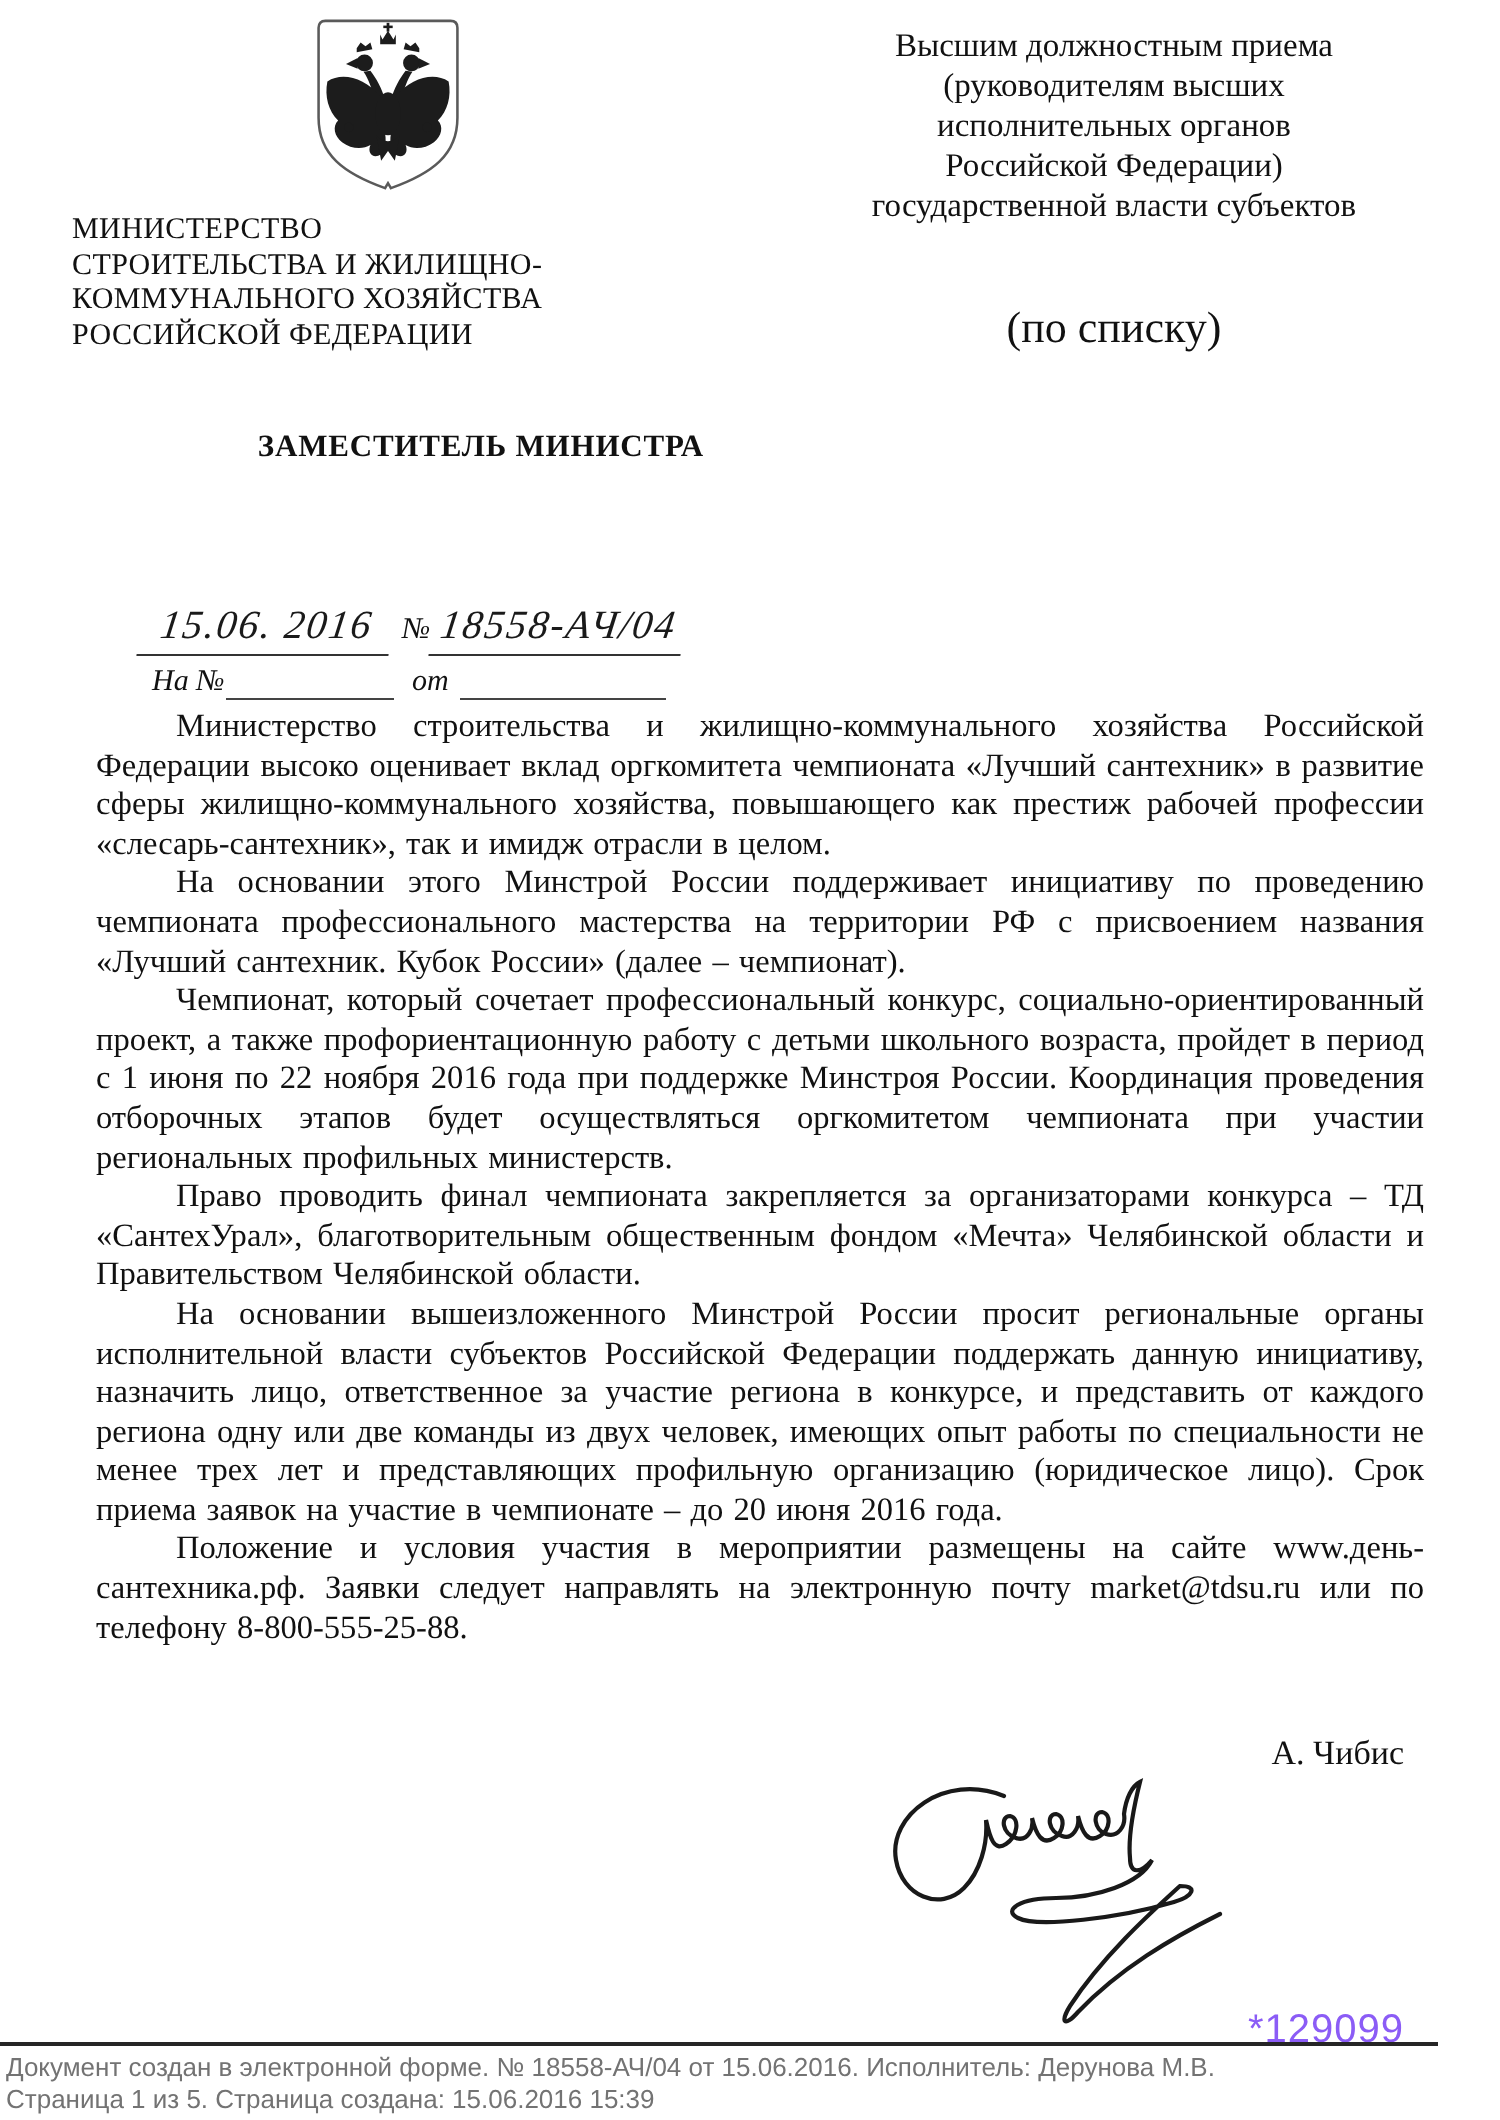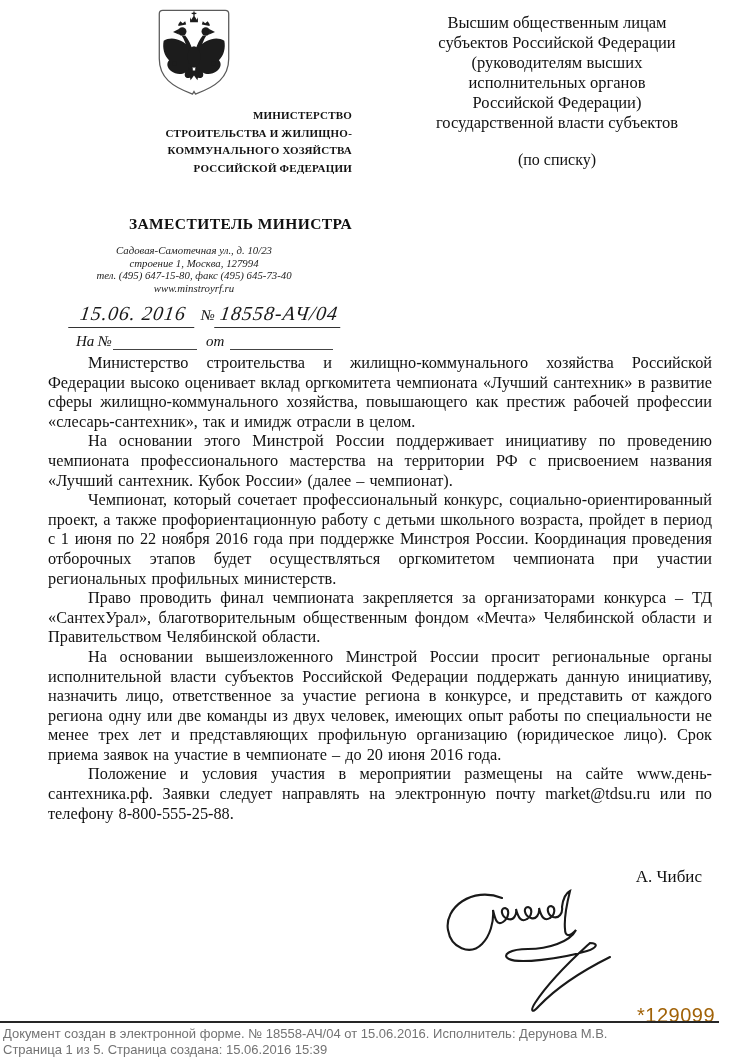--- a/index.html
+++ b/index.html
@@ -6,22 +6,22 @@
   body{
     width:750px;height:1060px;background:#ffffff;
     font-family:"Liberation Serif", serif;color:#111;
     position:relative;overflow:hidden;
   }
   .page{position:absolute;left:0;top:0;width:750px;height:1060px;background:#fff;}
 
   
   .emblem{position:absolute;left:155px;top:8px;width:78px;height:88px;}
   .ministry{
-    position:absolute;left:36px;top:107px;width:316px;text-align:right;
-    font-weight:bold;font-size:11px;line-height:17.6px;letter-spacing:.2px;
+    position:absolute;left:36px;top:107px;width:316px;text-align:left;
+    font-weight:normal;font-size:15px;line-height:17.6px;letter-spacing:.2px;
   }
   .short-name{
     position:absolute;left:36px;top:190px;width:316px;text-align:center;
     font-weight:bold;font-size:12.5px;
   }
   .position-title{
     position:absolute;left:36px;top:215px;width:316px;text-align:right;
     font-weight:bold;font-size:15.5px;letter-spacing:.4px;
   }
   .address{
@@ -49,41 +49,41 @@
   .reply-from{position:absolute;left:206px;top:333px;font-style:italic;font-size:15px;}
   .blank2{left:230px;top:334px;width:103px;}
 
   
   .addressee{
     position:absolute;left:392px;top:13px;width:330px;text-align:center;
     font-size:16.5px;line-height:20px;
   }
   .list-note{
     position:absolute;left:392px;top:151px;width:330px;text-align:center;
-    font-size:16px;
+    font-size:22px;
   }
 
   
   .body-text{
     position:absolute;left:48px;top:353px;width:664px;
     font-size:16.3px;line-height:19.6px;text-align:justify;
   }
   .body-text p{margin:0;text-indent:40px;word-spacing:1px;}
 
   
   .signer{
     position:absolute;left:610px;top:867px;width:92px;text-align:right;
     font-size:17px;white-space:nowrap;
   }
   .signature{position:absolute;left:438px;top:886px;width:185px;height:132px;}
 
   
   .stamp{
-    position:absolute;left:637px;top:1004px;width:100px;
-    font-family:"Liberation Sans", sans-serif;font-size:20px;color:#a16207;
+    position:absolute;left:624px;top:1004px;width:100px;
+    font-family:"Liberation Sans", sans-serif;font-size:20px;color:#8b5cf6;
     letter-spacing:.5px;
   }
   .divider{position:absolute;left:0;top:1021px;width:719px;height:2px;background:#262626;}
   .footer{
     position:absolute;left:3px;top:1026px;width:740px;
     font-family:"Liberation Sans", sans-serif;font-size:13px;line-height:16px;color:#737373;
   }
 </style>
 </head>
 <body>
@@ -111,39 +111,32 @@
   </svg>
 
   <div class="ministry">
     <div>МИНИСТЕРСТВО</div>
     <div>СТРОИТЕЛЬСТВА И ЖИЛИЩНО-</div>
     <div>КОММУНАЛЬНОГО ХОЗЯЙСТВА</div>
     <div>РОССИЙСКОЙ ФЕДЕРАЦИИ</div>
   </div>
   <div class="position-title">ЗАМЕСТИТЕЛЬ МИНИСТРА</div>
 
-  <div class="address">
-    <div>Садовая-Самотечная ул., д. 10/23</div>
-    <div>строение 1, Москва, 127994</div>
-    <div>тел. (495) 647-15-80, факс (495) 645-73-40</div>
-    <div>www.minstroyrf.ru</div>
-  </div>
 
   <div class="ref-date hand">15.06. 2016</div>
   <div class="ref-no-sign">№</div>
   <div class="ref-number hand">18558-АЧ/04</div>
 
   <div class="reply-label">На №</div>
   <span class="blank blank1"></span>
   <div class="reply-from">от</div>
   <span class="blank blank2"></span>
 
   <div class="addressee">
-    <div>Высшим общественным лицам</div>
-    <div>субъектов Российской Федерации</div>
+    <div>Высшим должностным приема</div>
     <div>(руководителям высших</div>
     <div>исполнительных органов</div>
     <div>Российской Федерации)</div>
     <div>государственной власти субъектов</div>
   </div>
   <div class="list-note">(по списку)</div>
 
   <div class="body-text">
     <p>Министерство строительства и жилищно-коммунального хозяйства Российской Федерации высоко оценивает вклад оргкомитета чемпионата «Лучший сантехник» в развитие сферы жилищно-коммунального хозяйства, повышающего как престиж рабочей профессии «слесарь-сантехник», так и имидж отрасли в целом.</p>
     <p>На основании этого Минстрой России поддерживает инициативу по проведению чемпионата профессионального мастерства на территории РФ с присвоением названия «Лучший сантехник. Кубок России» (далее – чемпионат).</p>

